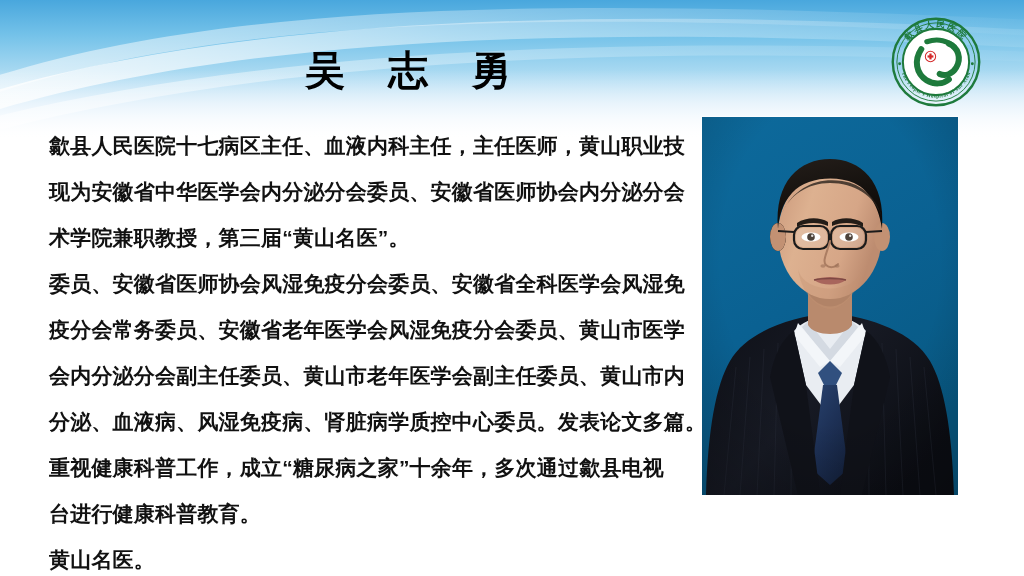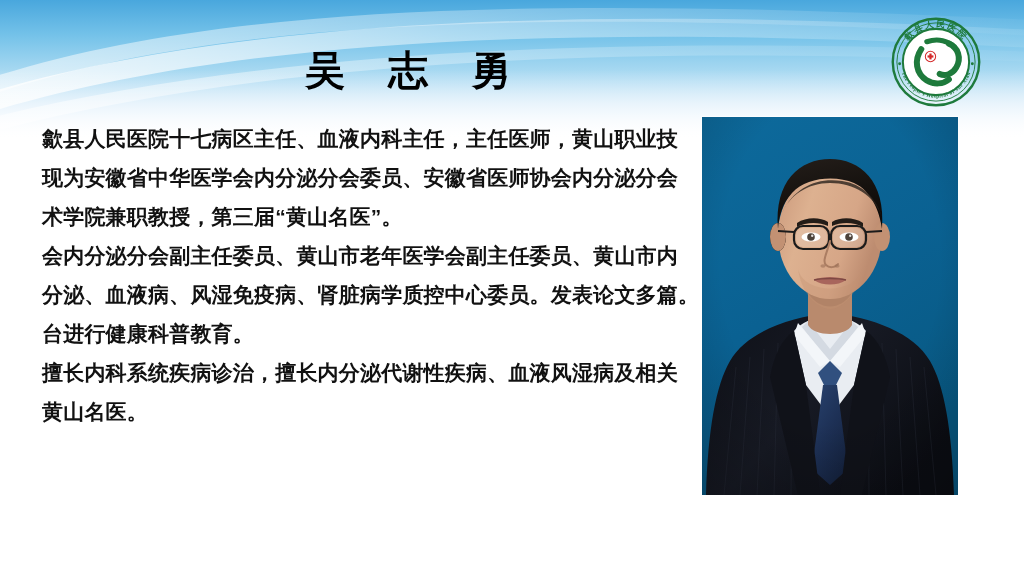--- a/index.html
+++ b/index.html
@@ -67,21 +67,21 @@
     left: 38px;
     top: 117px;
     width: 660px;
     font-size: 21px;
     font-weight: bold;
     color: #111111;
     line-height: 35px;
     letter-spacing: 0.2px;
   }
   .bio p {
-    margin: 4px;
+    margin: 11px;
     padding: 0;
     white-space: nowrap;
   }
 
   
   .portrait {
     position: absolute;
     left: 702px;
     top: 117px;
     width: 256px;
@@ -169,24 +169,26 @@
         <rect x="-1.2" y="-3.2" width="2.4" height="6.4" fill="#d42b2b"></rect>
       </g>
       <text x="50" y="76" font-size="5.2" fill="#1e7a3c" text-anchor="middle" font-family="'Liberation Serif', serif" font-weight="bold">1946</text>
     </svg>
   </div>
 
   <div class="bio">
     <p>歙县人民医院十七病区主任、血液内科主任，主任医师，黄山职业技</p>
     <p>现为安徽省中华医学会内分泌分会委员、安徽省医师协会内分泌分会</p>
     <p>术学院兼职教授，第三届“黄山名医”。</p>
+    <p>委员、安徽省医师协会风湿免疫分会委员、安徽省全科医学会风湿免</p>
+    <p>疫分会常务委员、安徽省老年医学会风湿免疫分会委员、黄山市医学</p>
     <p>会内分泌分会副主任委员、黄山市老年医学会副主任委员、黄山市内</p>
     <p>分泌、血液病、风湿免疫病、肾脏病学质控中心委员。发表论文多篇。</p>
+    <p>重视健康科普工作，成立“糖尿病之家”十余年，多次通过歙县电视</p>
     <p>台进行健康科普教育。</p>
-    <p>擅长内科系统疾病诊治，擅长内分泌代谢性疾病、血液风湿病及相关</p>
     <p>黄山名医。</p>
   </div>
 
   <div class="portrait">
     <svg width="256" height="378" viewBox="0 0 256 378">
       <defs>
         <linearGradient id="photoBg" x1="0" y1="0" x2="0.4" y2="1">
           <stop offset="0%" stop-color="#0d6a9c"></stop>
           <stop offset="55%" stop-color="#0a6192"></stop>
           <stop offset="100%" stop-color="#085983"></stop>

